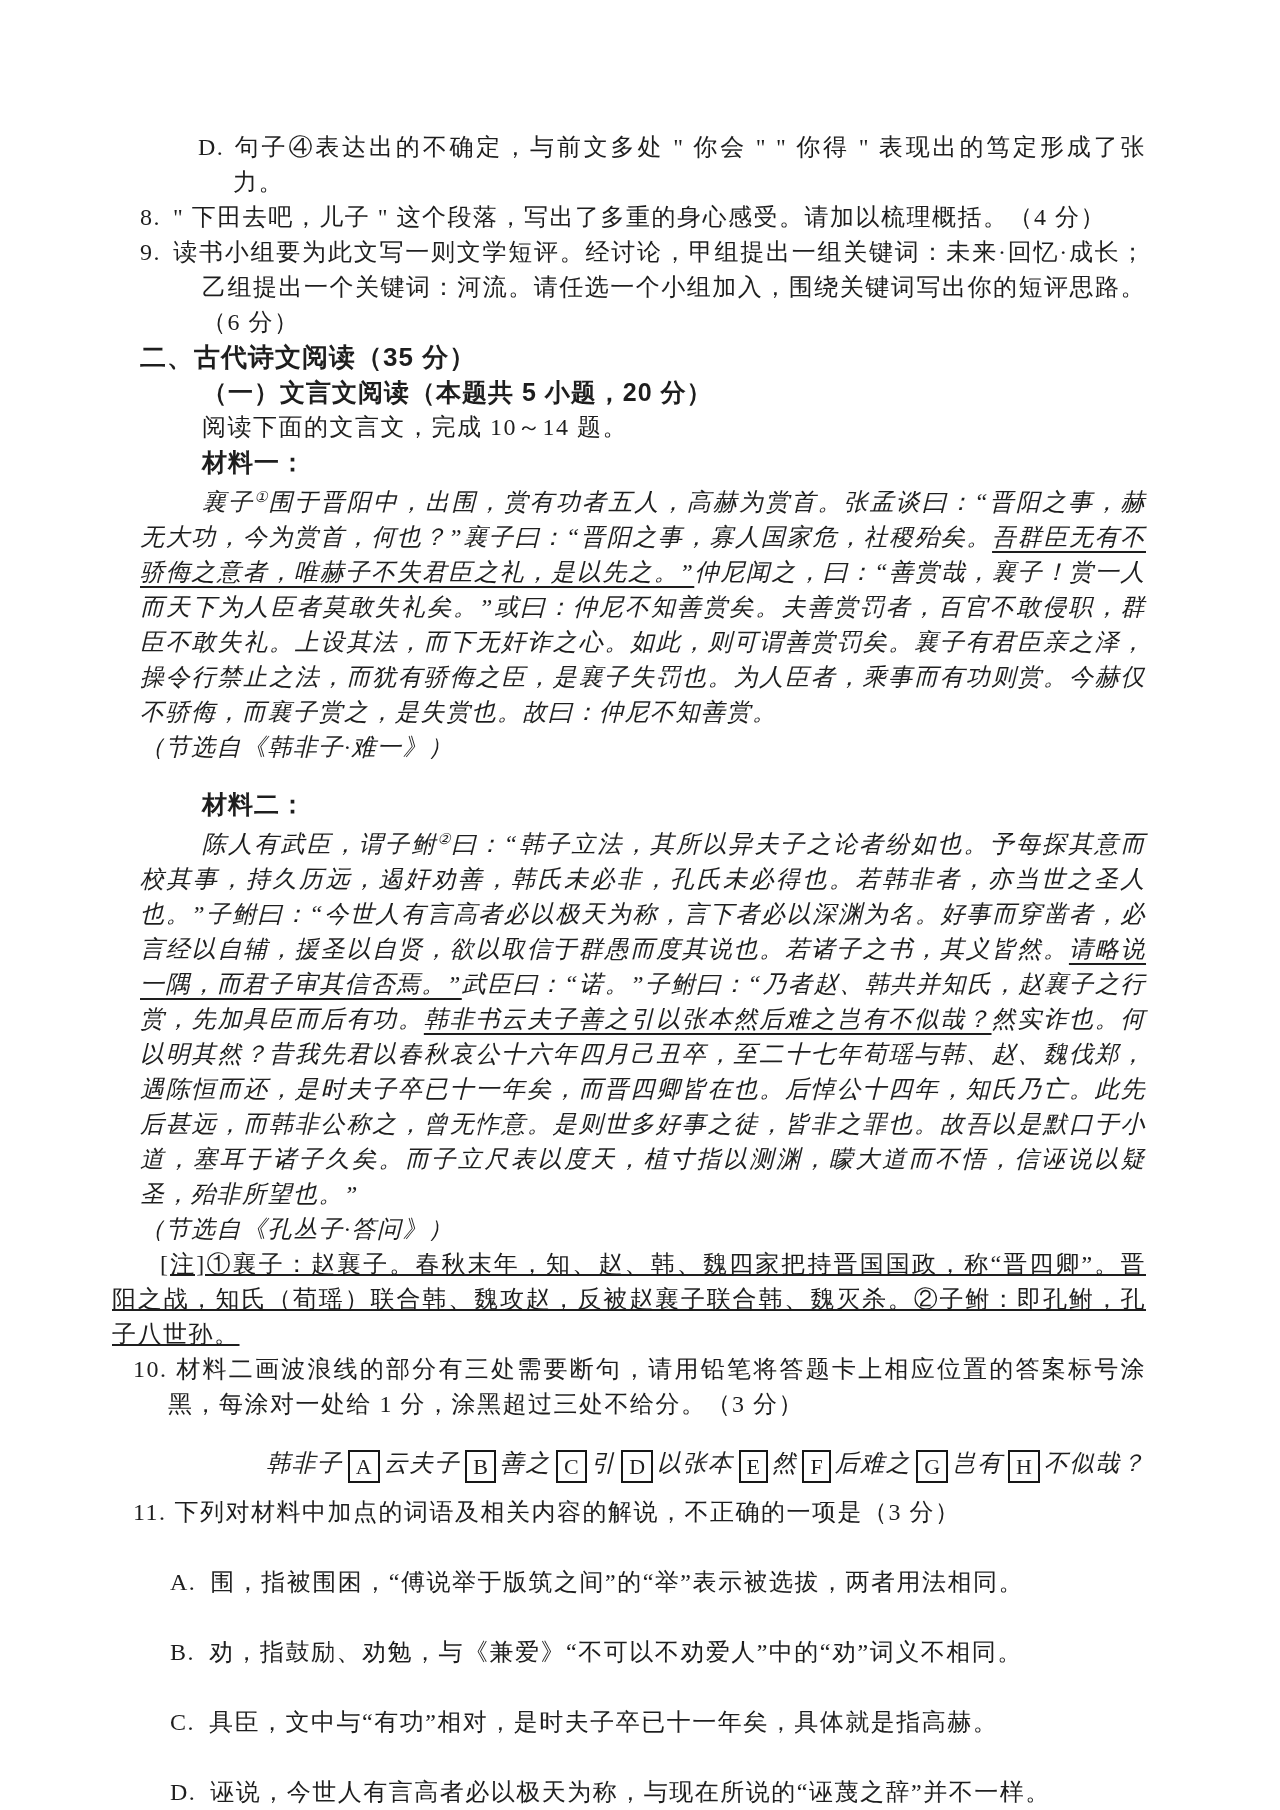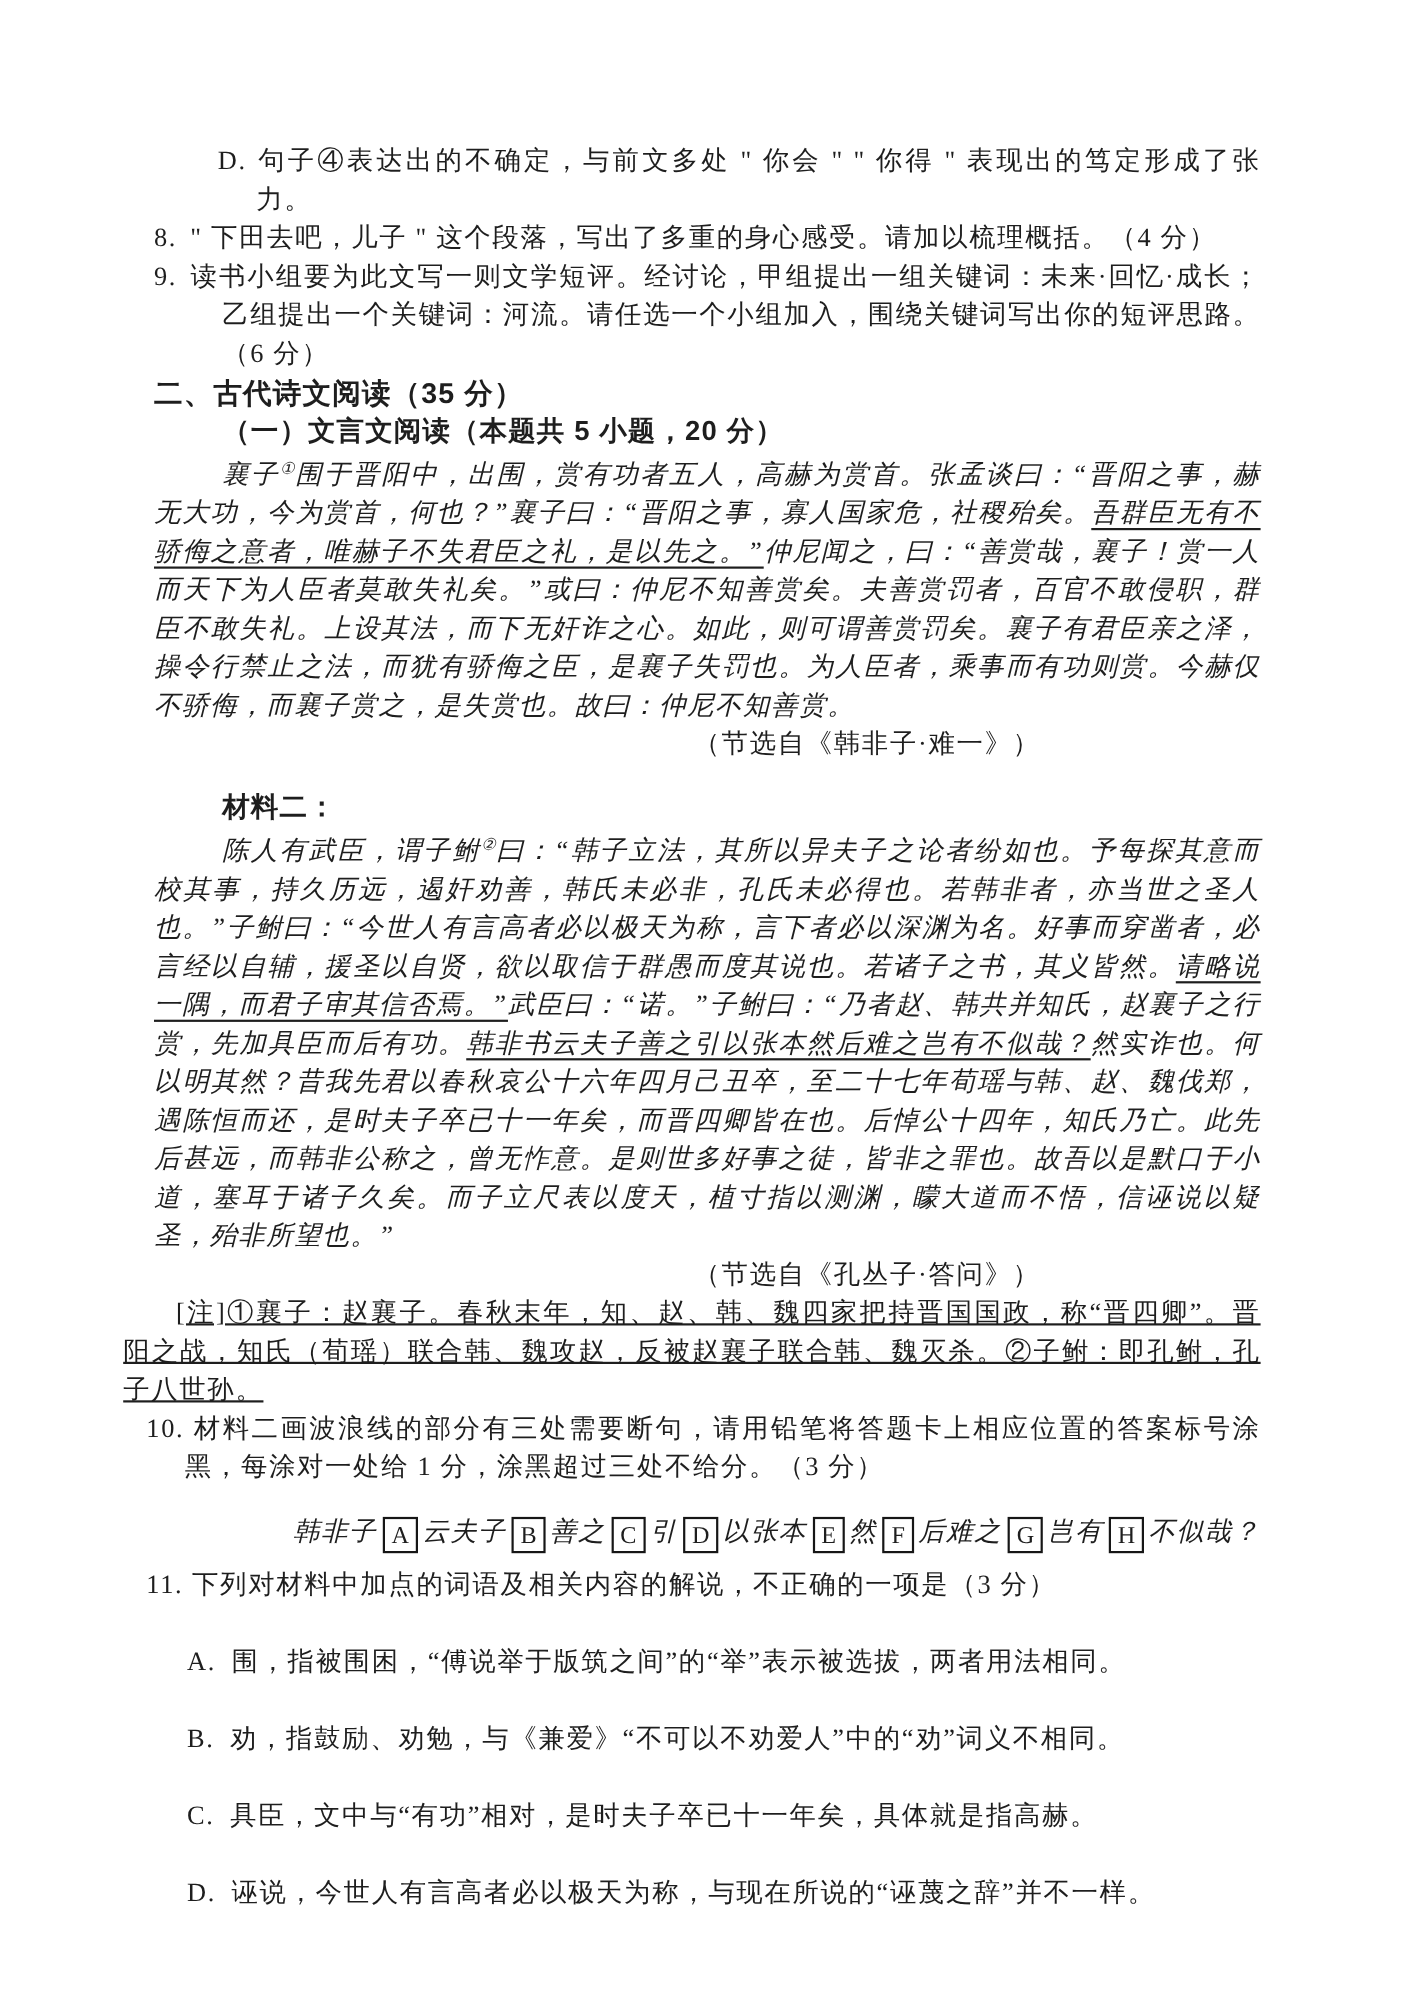--- a/index.html
+++ b/index.html
@@ -38,21 +38,21 @@
     font-weight:bold; font-size:25px; padding-left:62px; letter-spacing:1px;
   }
   .instruction { padding-left:62px; }
   .mat-label {
     font-family:"Liberation Sans", sans-serif;
     font-weight:bold; font-size:25px; padding-left:62px; letter-spacing:1px;
   }
   .mat-label.second { margin-top:22px; }
   
   .passage { font-style:italic; text-indent:62px; }
-  .source  { text-align:right; padding-right:200px; }
+  .source  { text-align:left; padding-right:200px; font-style:italic; }
   .note { margin-left:-28px; text-indent:48px;text-decoration:underline; }
   
   .q-item2 { padding-left:28px; text-indent:-35px; }
   .q-item2 .num { margin-right:8px; }
   .q11 { margin-top:12px; }
   .sentence { padding-left:28px; margin-top:24px; margin-bottom:8px; font-style:italic; text-align:right; }
   .opt { padding-left:30px;margin-top:35px; }
   .opt .num { margin-right:14px; }
   
   .seg-u, .seg-wavy {
@@ -91,21 +91,23 @@
     </div>
 
     <div class="q-item">
       <span class="num">9.</span><span>读书小组要为此文写一则文学短评。经讨论，甲组提出一组关键词：未来·回忆·成长；乙组提出一个关键词：河流。请任选一个小组加入，围绕关键词写出你的短评思路。（6 分）</span>
     </div>
 
     <div class="h-sec">二、古代诗文阅读（35 分）</div>
 
     <div class="h-part">（一）文言文阅读（本题共 5 小题，20 分）</div>
 
+    <div class="instruction">阅读下面的文言文，完成 10～14 题。</div>
 
+    <div class="mat-label">材料一：</div>
 
     <div class="passage"><span>襄子</span><span class="seg-sup">①</span><span>围于晋阳中，出围，赏有功者五人，高赫为赏首。张孟谈曰：“晋阳之事，赫无大功，今为赏首，何也？”襄子曰：“晋阳之事，寡人国家危，社稷殆矣。</span><span class="seg-u">吾群臣无有不骄侮之意者，唯赫子不失君臣之礼，是以先之。”</span><span>仲尼闻之，曰：“善赏哉，襄子！赏一人而天下为人臣者莫敢失礼矣。”或曰：仲尼不知善赏矣。夫善赏罚者，百官不敢侵职，群臣不敢失礼。上设其法，而下无奸诈之心。如此，则可谓善赏罚矣。襄子有君臣亲之泽，操令行禁止之法，而犹有骄侮之臣，是襄子失罚也。为人臣者，乘事而有功则赏。今赫仅不骄侮，而襄子赏之，是失赏也。故曰：仲尼不知善赏。</span></div>
 
     <div class="source">（节选自《韩非子·难一》）</div>
 
     <div class="mat-label second">材料二：</div>
 
     <div class="passage"><span>陈人有武臣，谓子鲋</span><span class="seg-sup">②</span><span>曰：“韩子立法，其所以异夫子之论者纷如也。予每探其意而校其事，持久历远，遏奸劝善，韩氏未必非，孔氏未必得也。若韩非者，亦当世之圣人也。”子鲋曰：“今世人有言高者必以极天为称，言下者必以深渊为名。好事而穿凿者，必言经以自辅，援圣以自贤，欲以取信于群愚而度其说也。若诸子之书，其义皆然。</span><span class="seg-u">请略说一隅，而君子审其信否焉。”</span><span>武臣曰：“诺。”子鲋曰：“乃者赵、韩共并知氏，赵襄子之行赏，先加具臣而后有功。</span><span class="seg-wavy">韩非书云夫子善之引以张本然后难之岂有不似哉？</span><span>然实诈也。何以明其然？昔我先君以春秋哀公十六年四月己丑卒，至二十七年荀瑶与韩、赵、魏伐郑，遇陈恒而还，是时夫子卒已十一年矣，而晋四卿皆在也。后悼公十四年，知氏乃亡。此先后甚远，而韩非公称之，曾无怍意。是则世多好事之徒，皆非之罪也。故吾以是默口于小道，塞耳于诸子久矣。而子立尺表以度天，植寸指以测渊，矇大道而不悟，信诬说以疑圣，殆非所望也。”</span></div>
 
     <div class="source">（节选自《孔丛子·答问》）</div>

